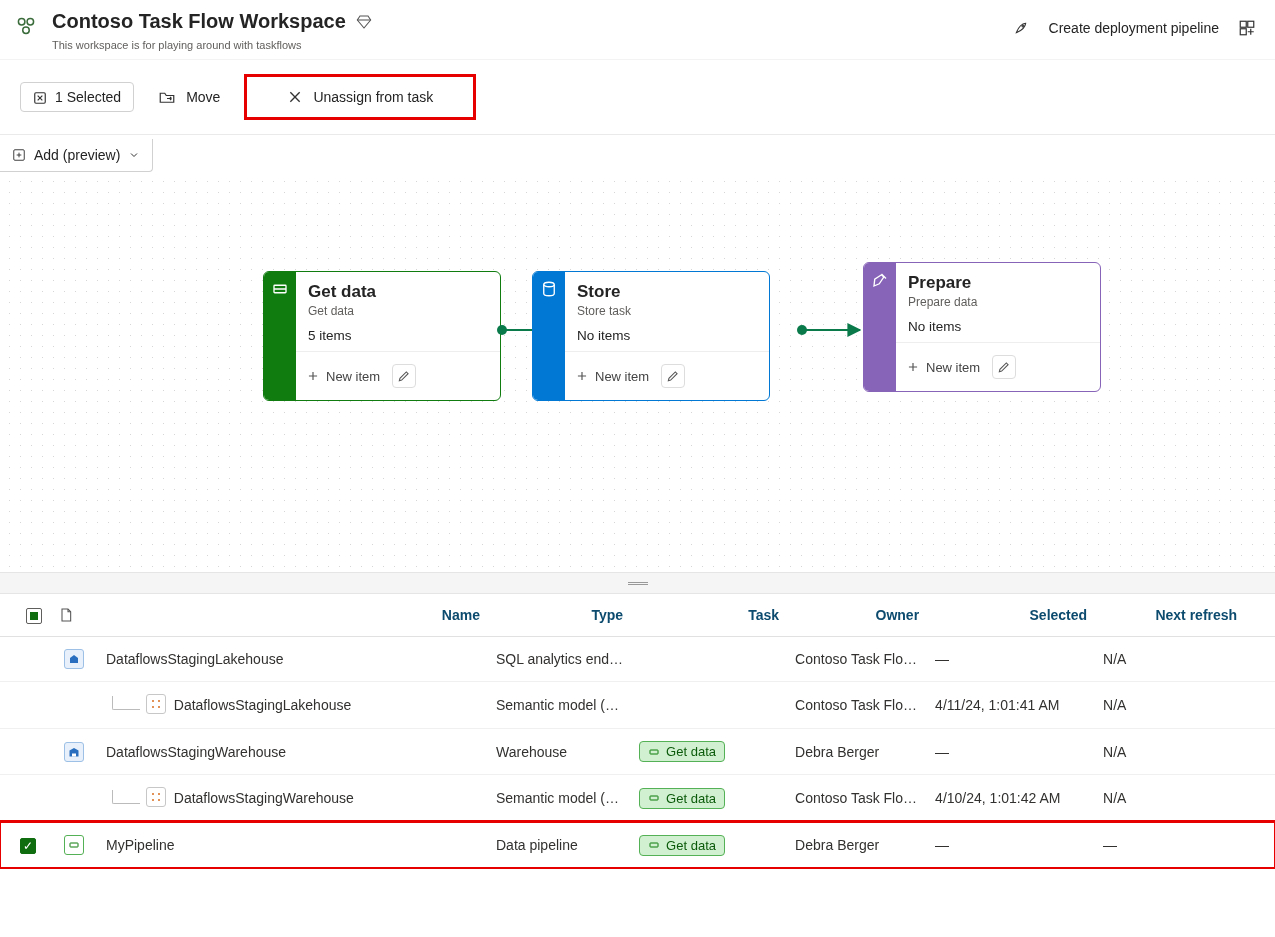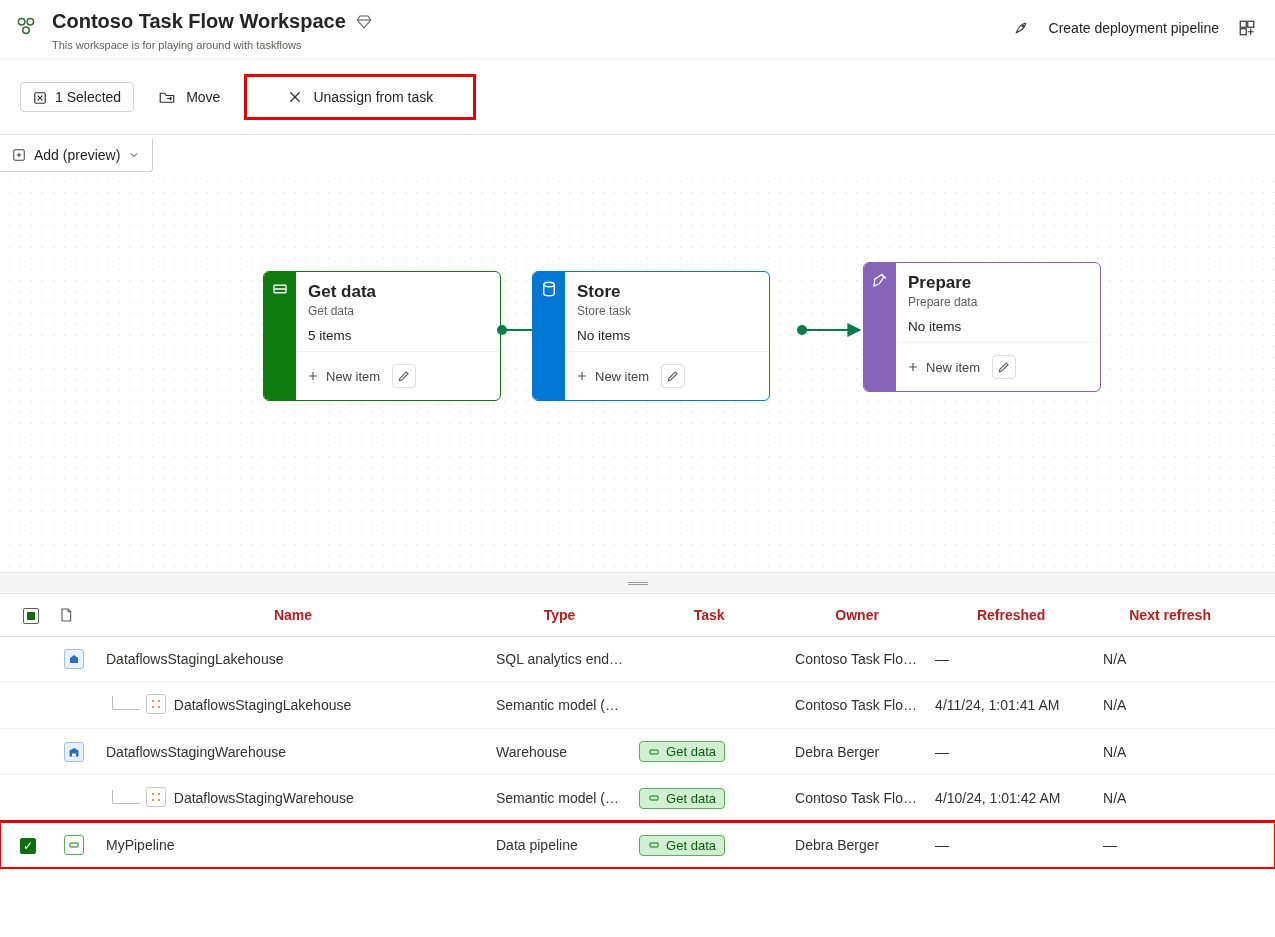--- a/index.html
+++ b/index.html
@@ -51,21 +51,21 @@
   .edit-ic{width:24px;height:24px;border:1px solid #ddd;border-radius:4px;display:flex;align-items:center;justify-content:center;cursor:pointer}
   .card.green{border-color:var(--green)} .card.green .stripe{background:var(--green)}
   .card.blue{border-color:var(--blue)} .card.blue .stripe{background:var(--blue)}
   .card.purple{border-color:var(--purple)} .card.purple .stripe{background:var(--purple)}
   .conn-dot{position:absolute;width:10px;height:10px;border-radius:50%;z-index:2}
   
   .splitter{height:22px;background:#f5f5f5;border-top:1px solid #e5e5e5;border-bottom:1px solid #e5e5e5;display:flex;align-items:center;justify-content:center;cursor:row-resize}
   .grip{width:20px;height:3px;border-top:1px solid #999;border-bottom:1px solid #999}
   
   .tbl{width:100%;border-collapse:collapse}
-  .tbl th{text-align:center;font-weight:600;font-size:14px;padding:12px 8px;border-bottom:1px solid var(--border);color:#b91c1c}
+  .tbl th{text-align:right;font-weight:600;font-size:14px;padding:12px 8px;border-bottom:1px solid var(--border);color:#0c4a6e}
   .tbl td{padding:12px 8px;border-bottom:1px solid #f0f0f0;font-size:14px;color:#323130;vertical-align:middle;white-space:nowrap;overflow:hidden;text-overflow:ellipsis}
   .cb{width:16px;height:16px;border:1px solid #605e5c;border-radius:2px;display:inline-flex;align-items:center;justify-content:center;cursor:pointer}
   .cb.ind{background:#fff}
   .cb.ind::after{content:"";width:8px;height:8px;background:#0f6c0f}
   .cb.chk{background:#0f6c0f;border-color:#0f6c0f;color:#fff;font-size:12px;line-height:1}
   .ico-cell{width:22px;text-align:center}
   .file-ic{width:20px;height:20px;border:1px solid #c7c7c7;border-radius:3px;display:inline-flex;align-items:center;justify-content:center;font-size:11px}
   .indent{display:inline-block;width:28px;border-left:1px solid #bbb;border-bottom:1px solid #bbb;height:14px;margin-right:6px;border-bottom-left-radius:2px;vertical-align:middle;margin-left:6px;margin-bottom:6px}
   .task-badge{display:inline-flex;align-items:center;gap:6px;background:var(--badge-bg);border:1px solid var(--badge-brd);color:#0b5a0b;border-radius:4px;padding:2px 8px;font-size:13px}
   .hl-row{outline:3px solid var(--hl);outline-offset:-1px}
@@ -282,21 +282,21 @@
       <th class="ico-cell">
         <svg width="16" height="18" viewBox="0 0 24 24" fill="none" stroke="#555" stroke-width="1.6">
             <path d="M6 3h9l4 4v14H6z"></path>
             <path d="M15 3v4h4"></path>
           </svg>
       </th>
       <th>Name</th>
       <th>Type</th>
       <th>Task</th>
       <th>Owner</th>
-      <th>Refreshed</th>
+      <th>Selected</th>
       <th>Next refresh</th>
       <th></th>
     </tr>
   </thead>
   <tbody id="tbody">
       <tr>
         <td style="padding-left:20px"></td>
         <td class="ico-cell"><span class="file-ic" style="background:#e8f1fb;border-color:#9cc0e6">
             <svg width="12" height="12" viewBox="0 0 24 24" fill="#2a6fbf">
               <path d="M4 10l8-6 8 6v10H4z"></path>

